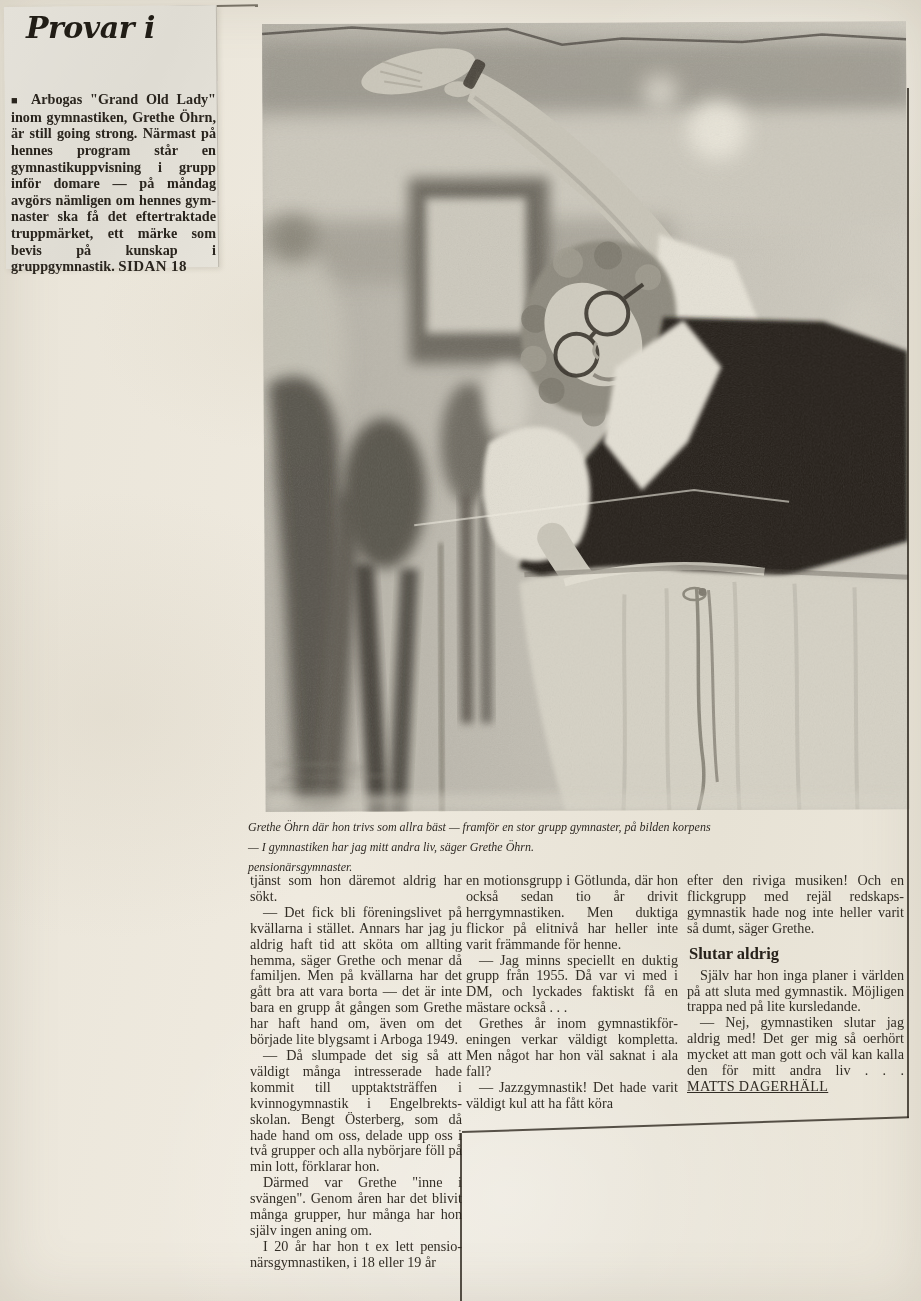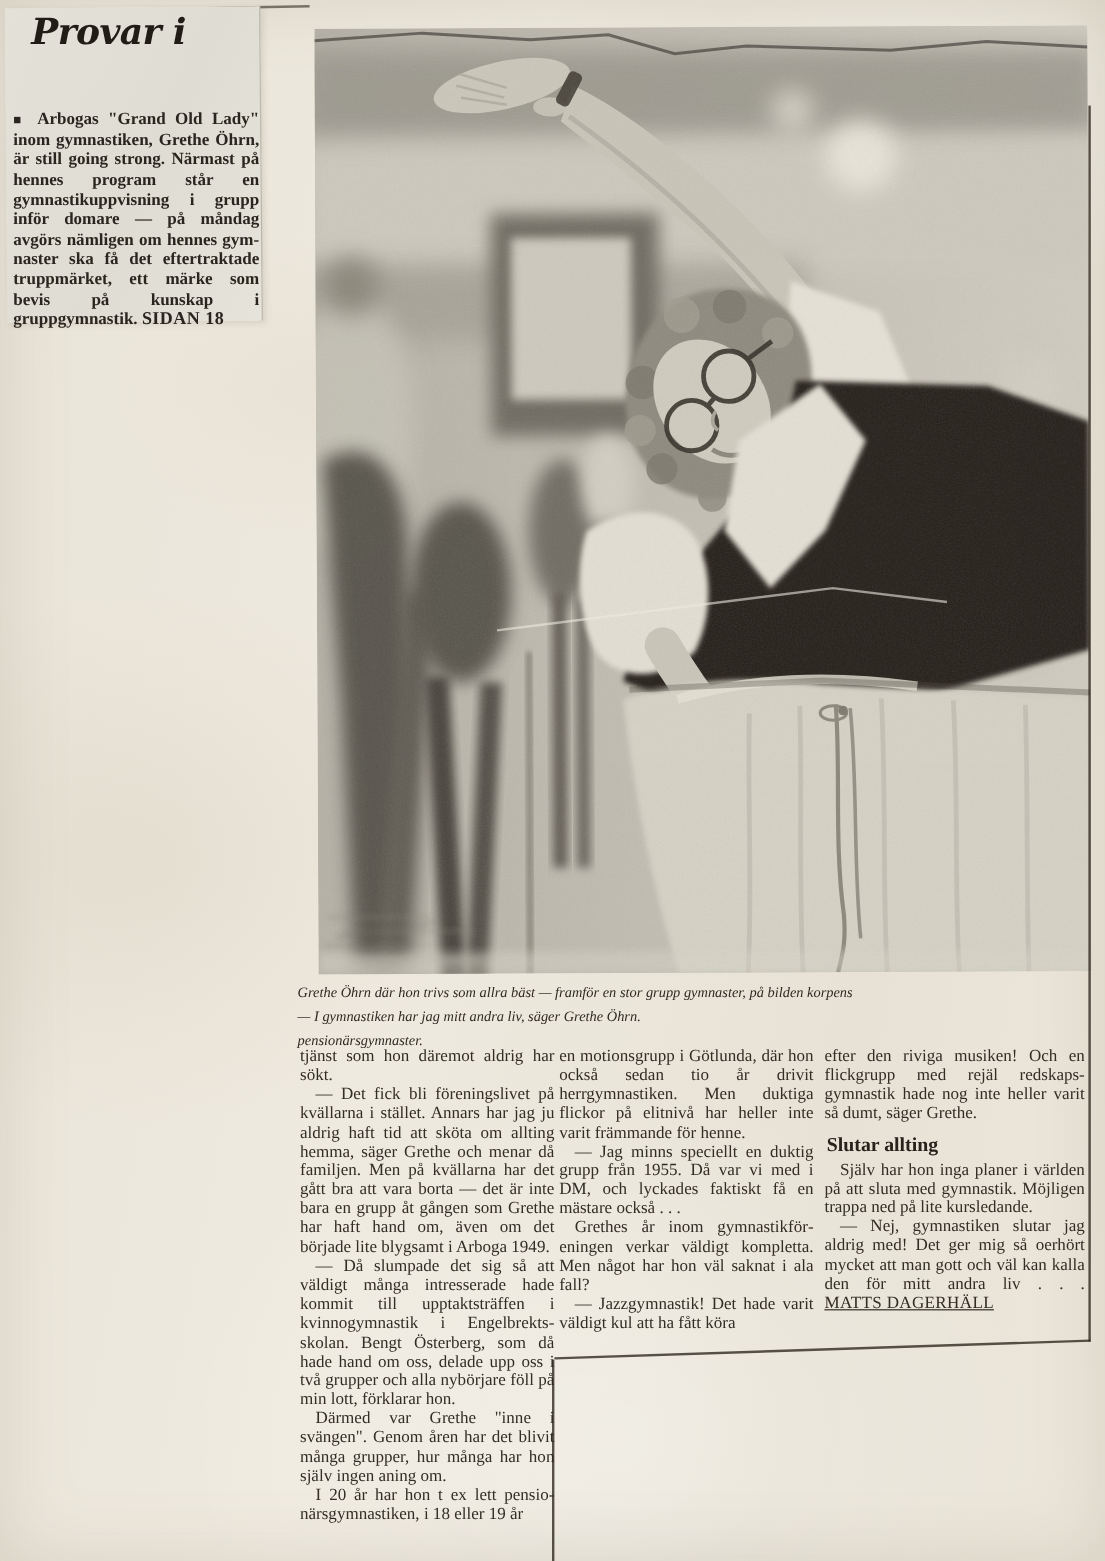--- a/index.html
+++ b/index.html
@@ -250,21 +250,21 @@
 
   <div class="abs col col2">
     <p>en motionsgrupp i Götlunda, där hon också sedan tio år drivit herrgymnastiken. Men duktiga flickor på elitnivå har heller inte varit främmande för henne.</p>
     <p class="indent">— Jag minns speciellt en duk­tig grupp från 1955. Då var vi med i DM, och lyckades faktiskt få en mästare också . . .</p>
     <p class="indent">Grethes år inom gymnastikför­eningen verkar väldigt komplet­ta. Men något har hon väl saknat i ala fall?</p>
     <p class="indent">— Jazzgymnastik! Det hade varit väldigt kul att ha fått köra</p>
   </div>
 
   <div class="abs col col3">
     <p>efter den riviga musiken! Och en flickgrupp med rejäl redskaps­gymnastik hade nog inte heller varit så dumt, säger Grethe.</p>
-    <h2 class="subhead">Slutar allting</h2>
+    <h2 class="subhead">Slutar aldrig</h2>
     <p class="indent">Själv har hon inga planer i världen på att sluta med gym­nastik. Möjligen trappa ned på lite kursledande.</p>
     <p class="indent"><span>— Nej, gymnastiken slutar jag aldrig med! Det ger mig så oer­hört mycket att man gott och väl kan kalla den för mitt andra liv . . .</span> <span class="byline">MATTS DAGERHÄLL</span></p>
   </div>
 
   <div class="abs rule rule-right"></div>
   <div class="abs rule rule-box-top"></div>
   <div class="abs rule rule-box-left"></div>
 
 </div>
 

